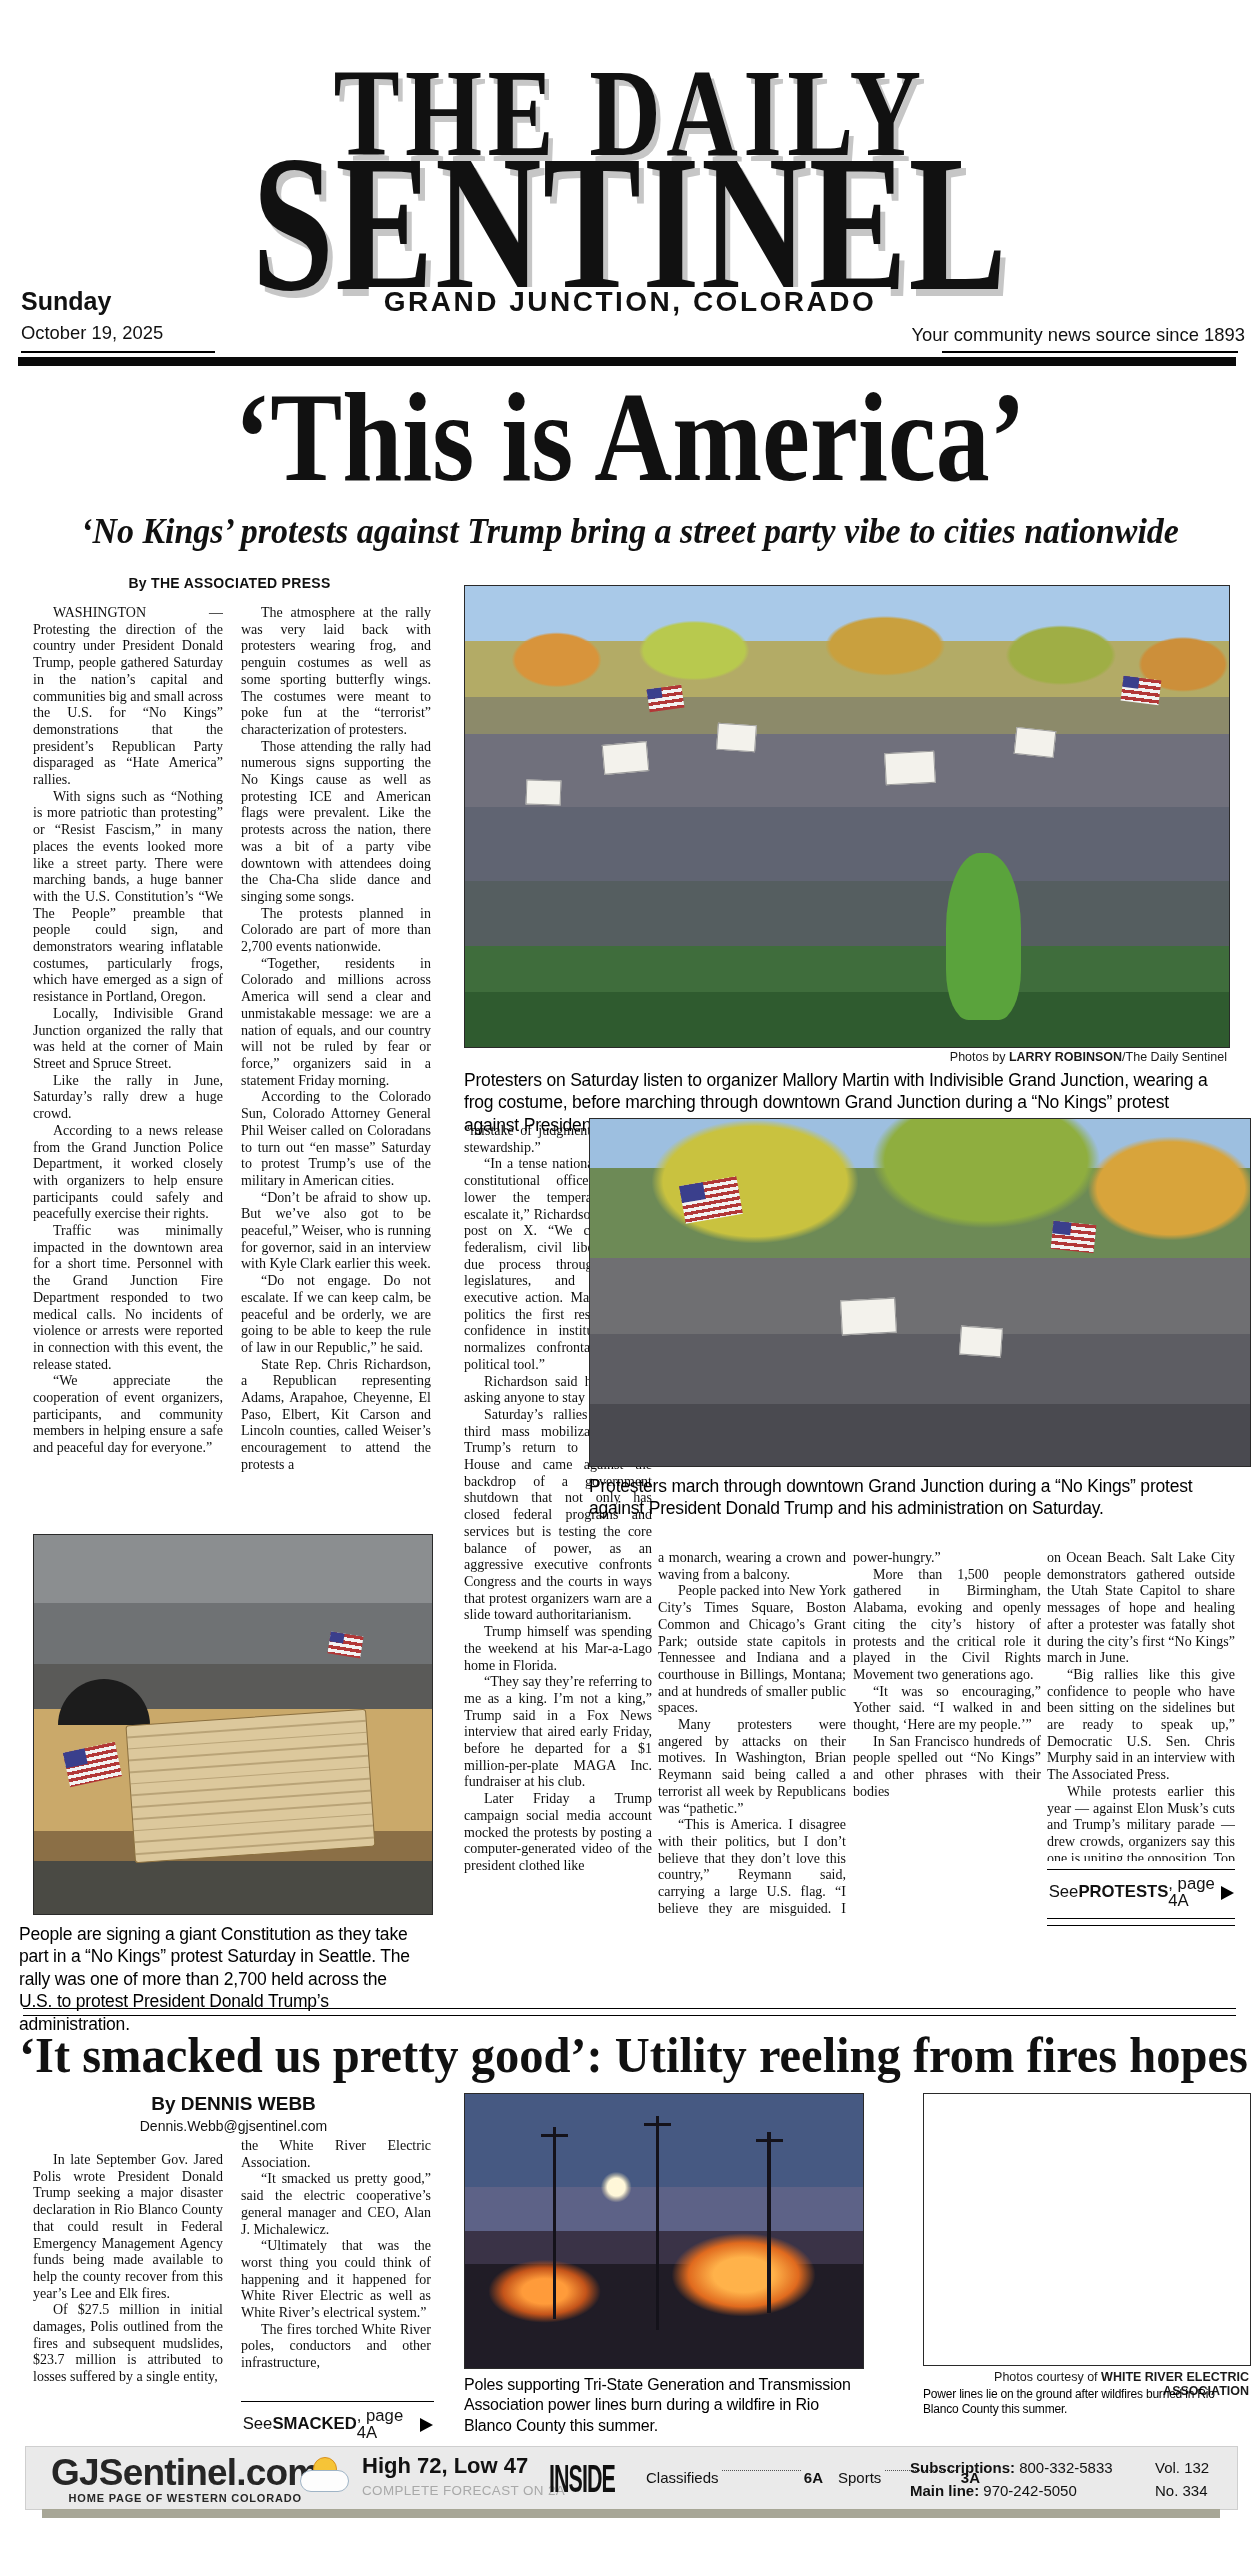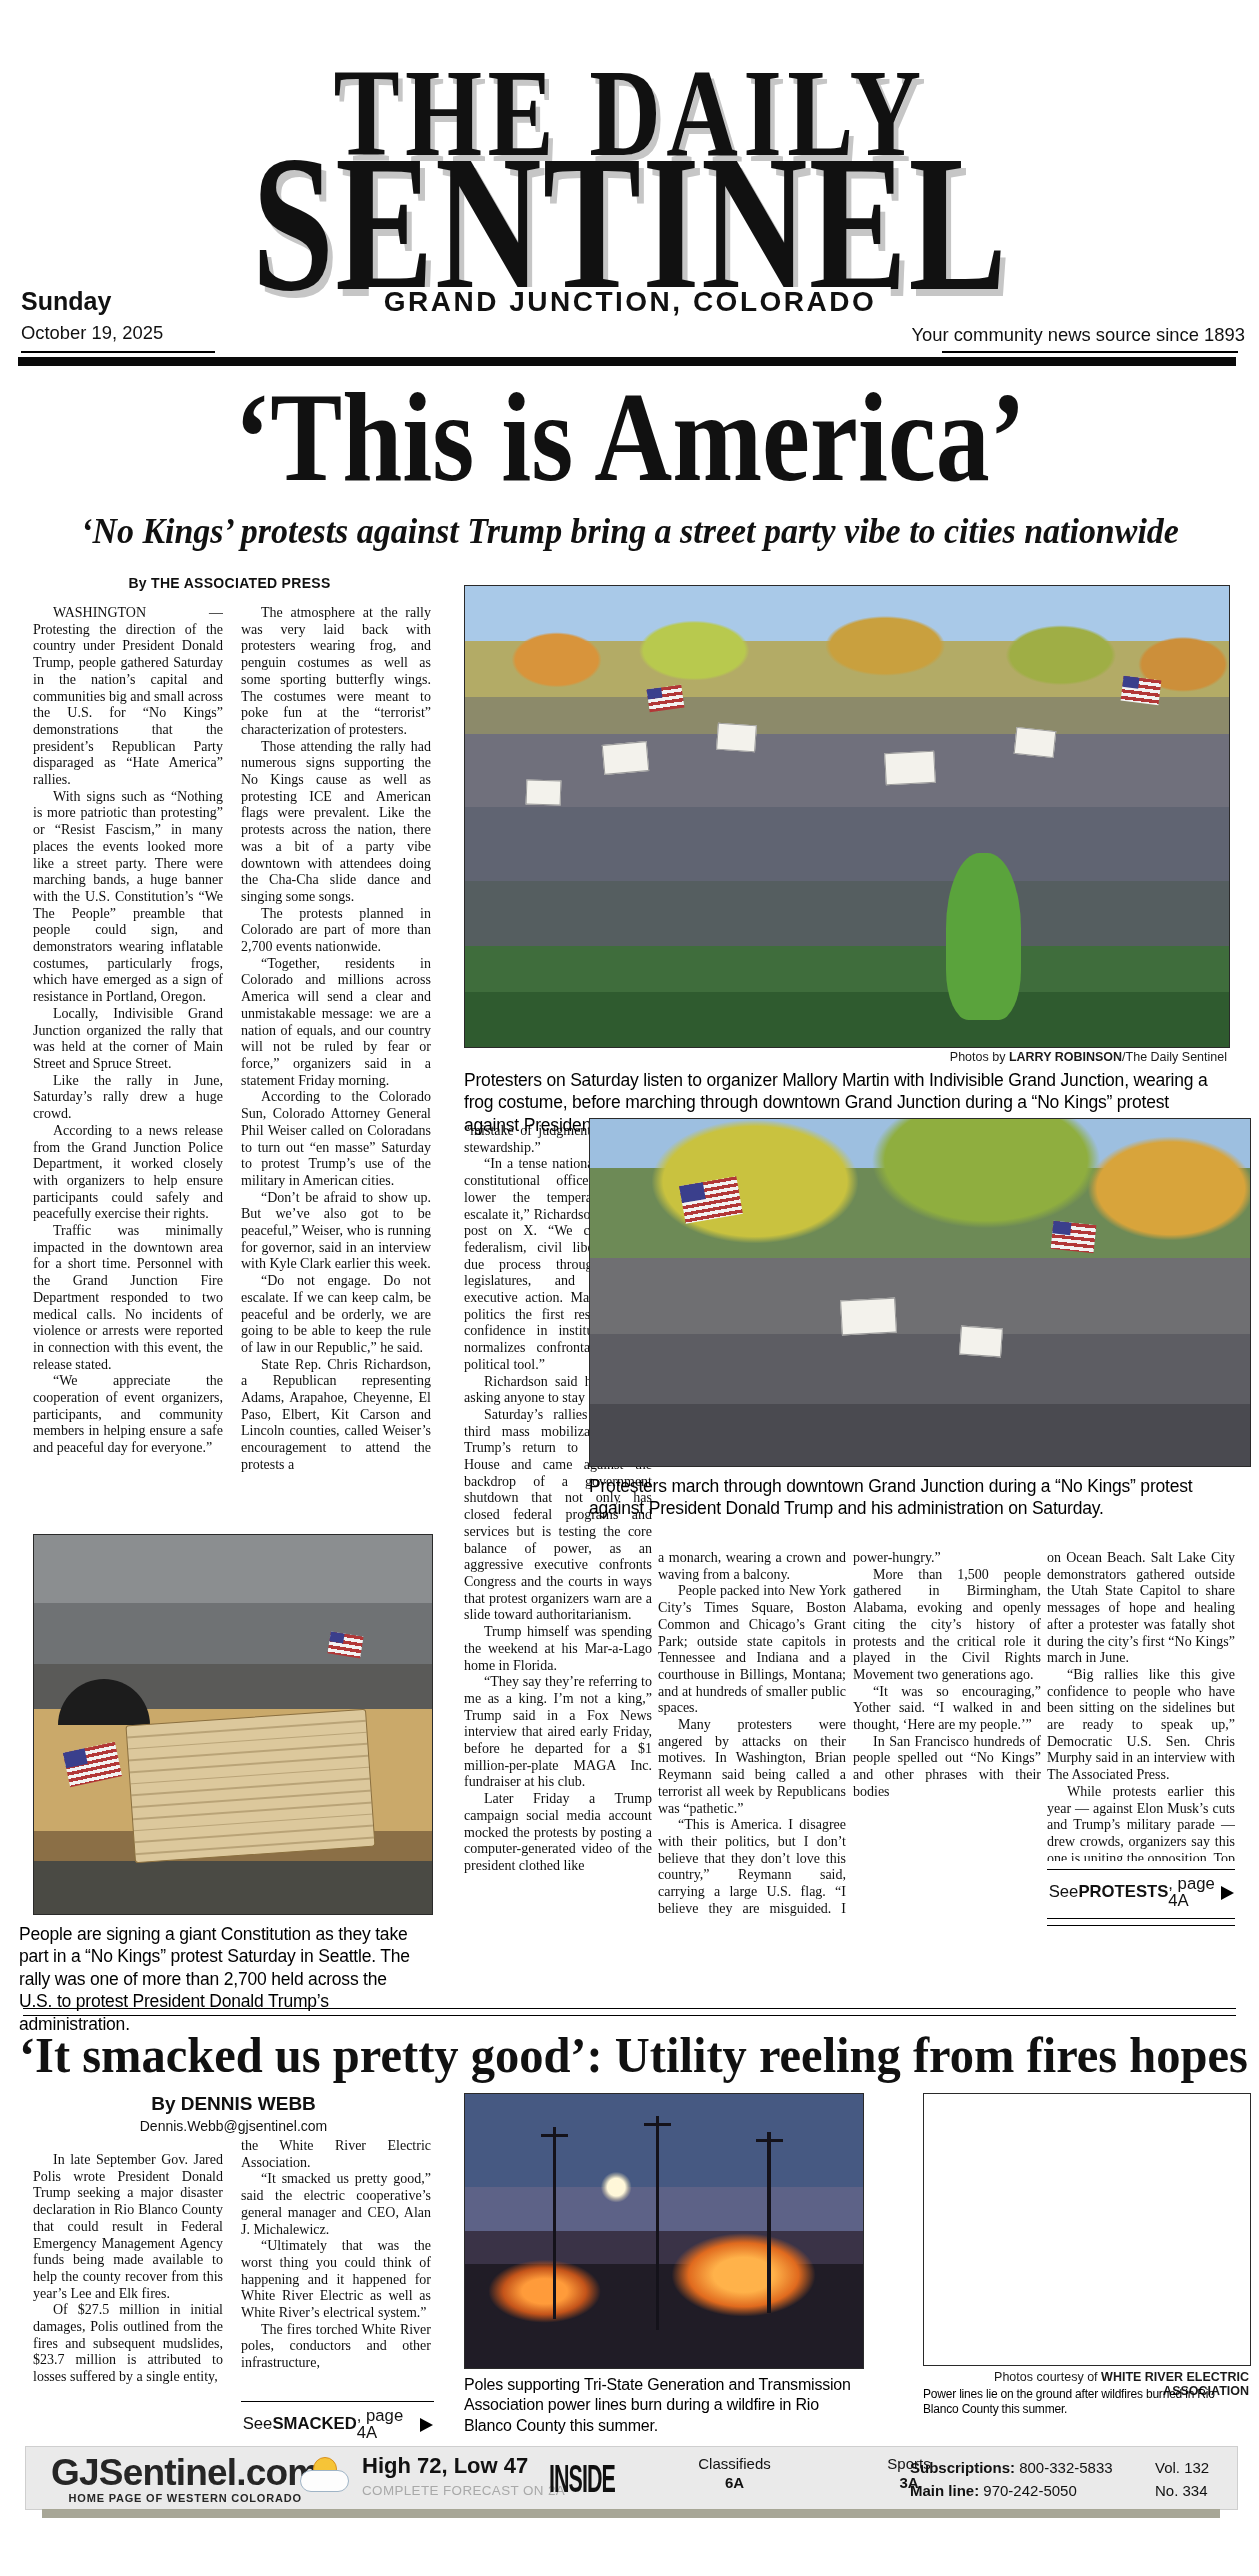--- a/index.html
+++ b/index.html
@@ -102,22 +102,22 @@
   .ft-site .sitetag{font:700 11px/1.4 "Liberation Sans",sans-serif;letter-spacing:0.8px;color:#262626;}
   .wicon{position:absolute;left:274px;top:10px;width:50px;height:38px;}
   .wicon .sun{position:absolute;left:13.4px;top:0;width:22px;height:22px;background:#f6c437;
     border:1.7px solid #d8901e;border-radius:50%;}
   .wicon .cloud{position:absolute;left:0;top:13.4px;width:47px;height:20px;background:#fdfdfd;
     border:1.7px solid #9fb4c6;border-radius:11.7px;}
   .ft-hilo{position:absolute;left:336px;top:8.4px;font:700 22px/1 "Liberation Sans",sans-serif;}
   .ft-forecast{position:absolute;left:336px;top:37px;font:13.4px/1 "Liberation Sans",sans-serif;color:#a9a9a9;letter-spacing:0.4px;}
   .ft-inside{position:absolute;left:523px;top:11.7px;font:700 39px/1 "Liberation Sans",sans-serif;
     transform:scaleX(.55);transform-origin:left center;letter-spacing:-1.7px;}
-  .ins-item{position:absolute;top:9px;display:flex;align-items:center;
-    font:15px/1 "Liberation Sans",sans-serif;flex-direction:column;}
+  .ins-item{position:absolute;top:23px;display:flex;align-items:flex-start;
+    font:15px/1 "Liberation Sans",sans-serif;}
   .ins-item .leader{flex:1;border-bottom:1.7px dotted #555;margin:0 3.3px 2.5px;}
   .ins-item b{font-weight:700;}
   .ft-subs{position:absolute;left:884px;top:10px;font:15px/1.5 "Liberation Sans",sans-serif;}
   .ft-subs b{font-weight:700;}
   .ft-vol{position:absolute;left:1129px;top:10px;font:15px/1.5 "Liberation Sans",sans-serif;}
   .bottom-bar{position:absolute;left:42px;top:2509px;width:1178px;height:9.2px;background:#a7a696;}
 </style>
 </head>
 <body>
 

